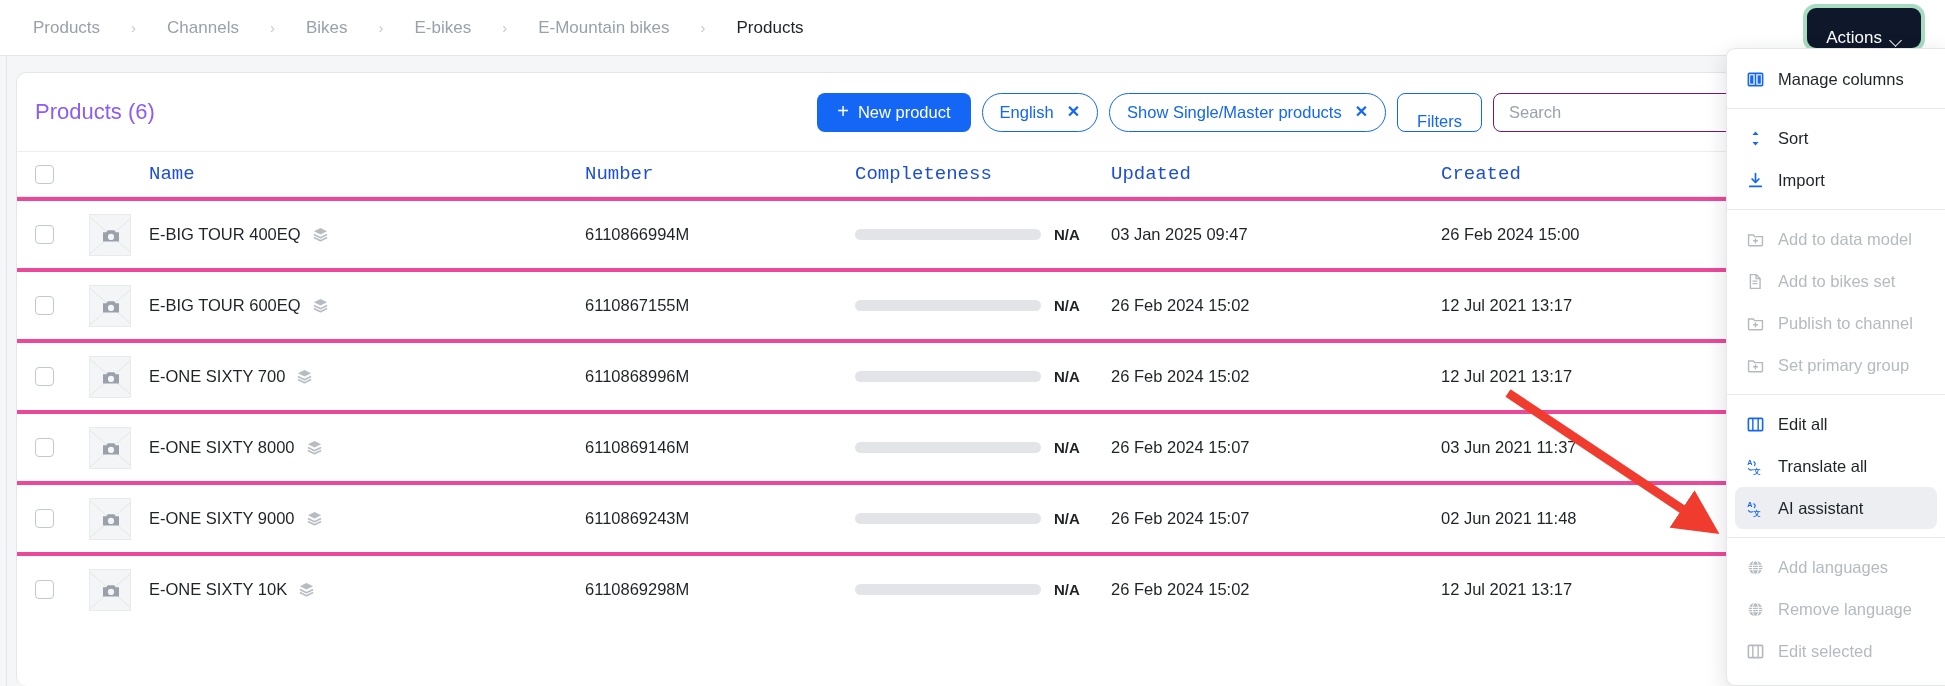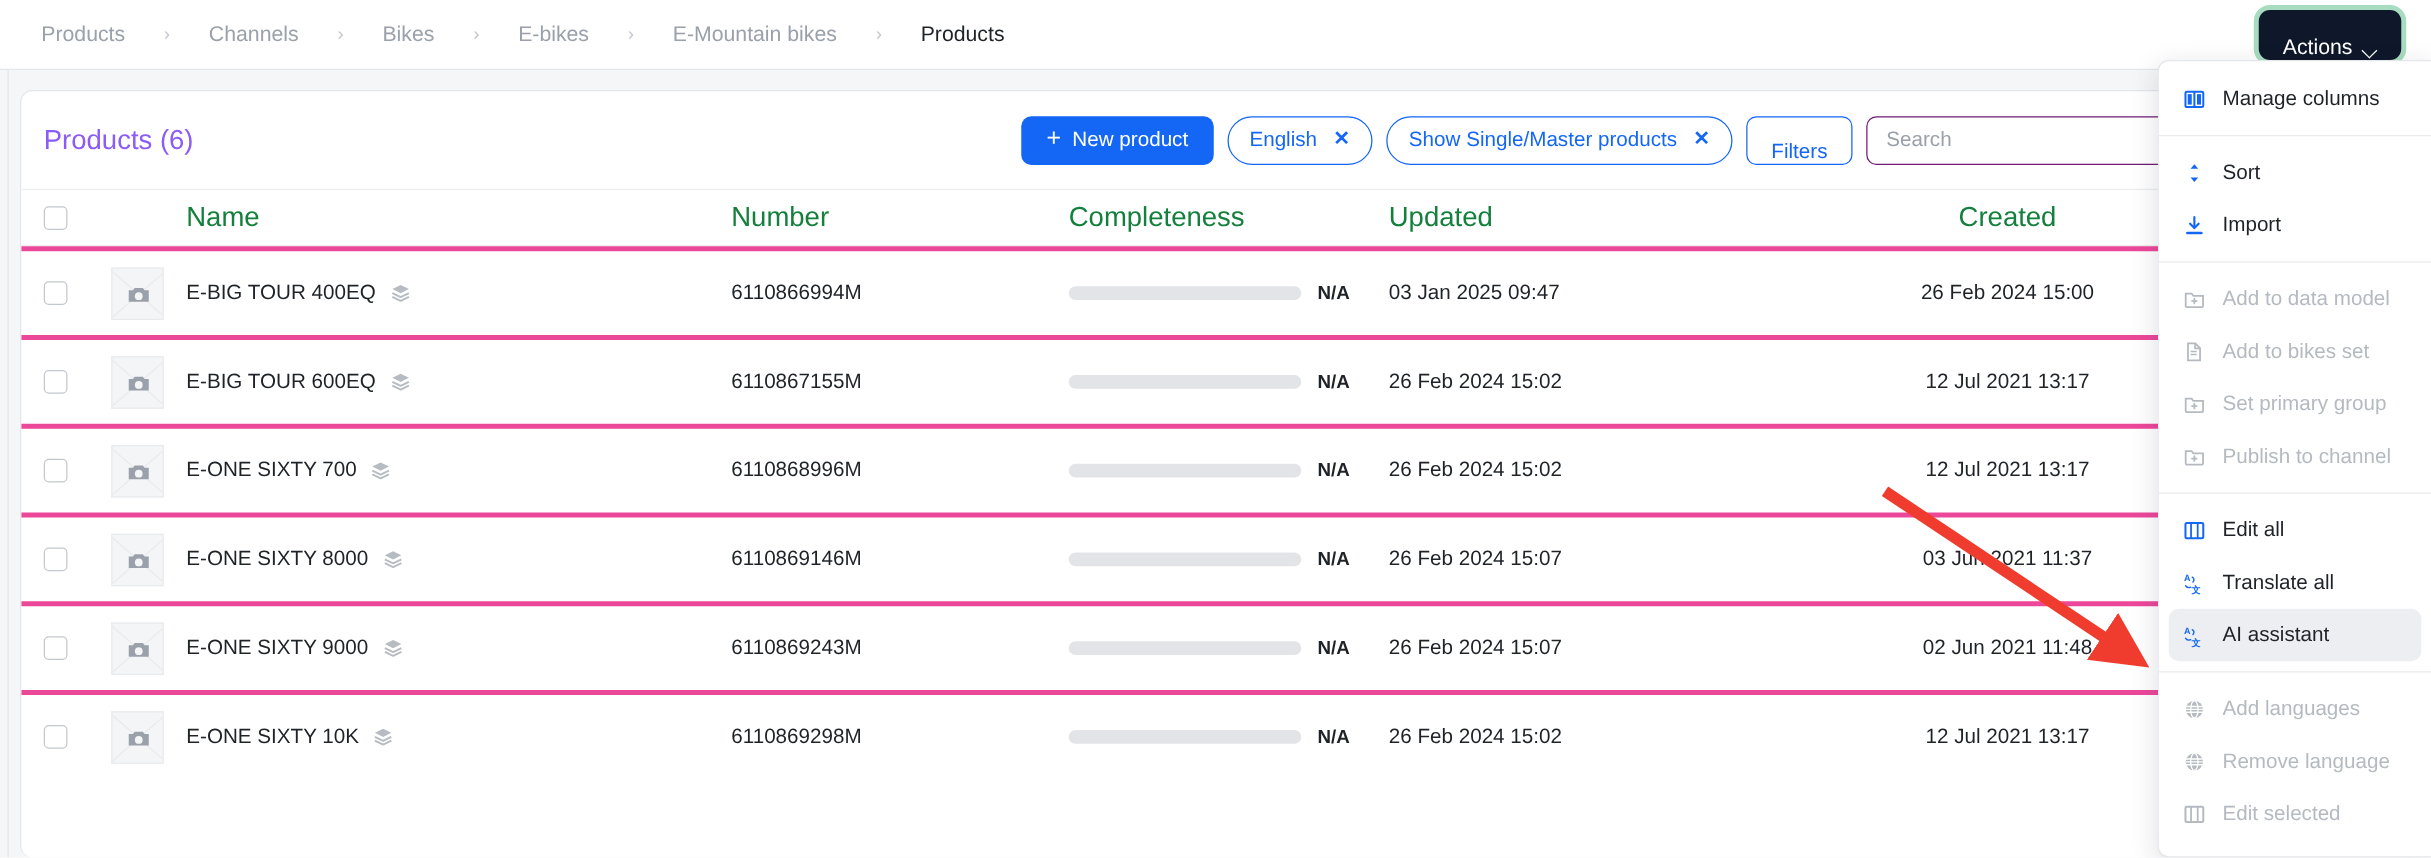--- a/index.html
+++ b/index.html
@@ -220,29 +220,29 @@
     border-top: 4px solid #ec4899;
     height: 71px;
     padding-left: 18px;
   }
   .row.head {
     height: 46px;
     border-top: 1px solid #eceef0;
     border-bottom: 1px solid #eceef0;
     background: #fff;
   }
-  .row.head .cell { font-size: 22px; color: #15803d; }
+  .row.head .cell { font-size: 19px; color: #1d4ed8; font-family: Liberation Mono, monospace; }
 
   .c-check { width: 54px; flex: none; display: flex; align-items: center; }
   .c-thumb { width: 60px; flex: none; display: flex; align-items: center; }
   .c-name  { width: 436px; flex: none; }
   .c-num   { width: 270px; flex: none; }
   .c-comp  { width: 256px; flex: none; display: flex; align-items: center; gap: 13px; }
   .c-upd   { width: 330px; flex: none; }
-  .c-crt   { width: 330px; flex: none; text-align: center; }
+  .c-crt   { width: 330px; flex: none; }
 
   .cell { font-size: 16.5px; color: #1f2328; white-space: nowrap; }
 
   .chk {
     width: 19px; height: 19px;
     border: 1.4px solid #c3c8ce;
     border-radius: 4px;
     background: #fff;
     cursor: pointer;
   }
@@ -663,31 +663,31 @@
       <span>Add to bikes set</span>
     </div>
     <div class="mi disabled">
       <span class="mi-ico">
         <svg width="19" height="19" viewBox="0 0 20 20" fill="none">
           <path d="M2.7 5.2 h5.0 l1.4 1.8 h8.2 v8.6 a0.9 0.9 0 0 1 -0.9 0.9 H3.6 a0.9 0.9 0 0 1 -0.9 -0.9 Z" stroke="#b5bac1" stroke-width="1.5" fill="none"></path>
           <line x1="10" y1="9.4" x2="10" y2="13.4" stroke="#b5bac1" stroke-width="1.5" stroke-linecap="round"></line>
           <line x1="8" y1="11.4" x2="12" y2="11.4" stroke="#b5bac1" stroke-width="1.5" stroke-linecap="round"></line>
         </svg>
       </span>
-      <span>Set primary group</span>
+      <span>Publish to channel</span>
     </div>
     <div class="mi disabled">
       <span class="mi-ico">
         <svg width="19" height="19" viewBox="0 0 20 20" fill="none">
           <path d="M2.7 5.2 h5.0 l1.4 1.8 h8.2 v8.6 a0.9 0.9 0 0 1 -0.9 0.9 H3.6 a0.9 0.9 0 0 1 -0.9 -0.9 Z" stroke="#b5bac1" stroke-width="1.5" fill="none"></path>
           <line x1="10" y1="9.4" x2="10" y2="13.4" stroke="#b5bac1" stroke-width="1.5" stroke-linecap="round"></line>
           <line x1="8" y1="11.4" x2="12" y2="11.4" stroke="#b5bac1" stroke-width="1.5" stroke-linecap="round"></line>
         </svg>
       </span>
-      <span>Publish to channel</span>
+      <span>Set primary group</span>
     </div>
     <div class="menu-sep"></div>
     <div class="mi">
       <span class="mi-ico">
         <svg width="19" height="19" viewBox="0 0 20 20" fill="none">
           <rect x="2.5" y="3.5" width="15" height="13" rx="1.2" stroke="#1466f5" stroke-width="1.7"></rect>
           <line x1="7.2" y1="3.5" x2="7.2" y2="16.5" stroke="#1466f5" stroke-width="1.5"></line>
           <line x1="12.8" y1="3.5" x2="12.8" y2="16.5" stroke="#1466f5" stroke-width="1.5"></line>
         </svg>
       </span>

